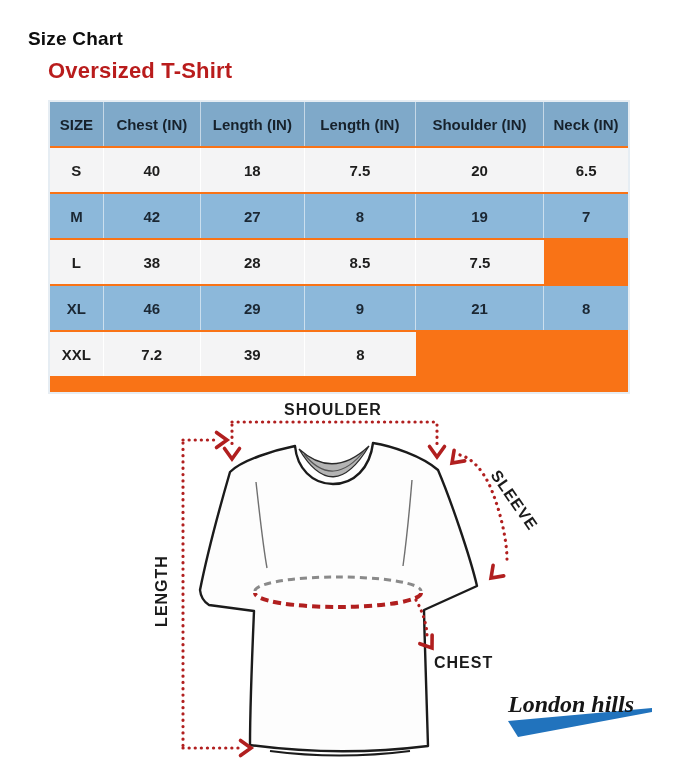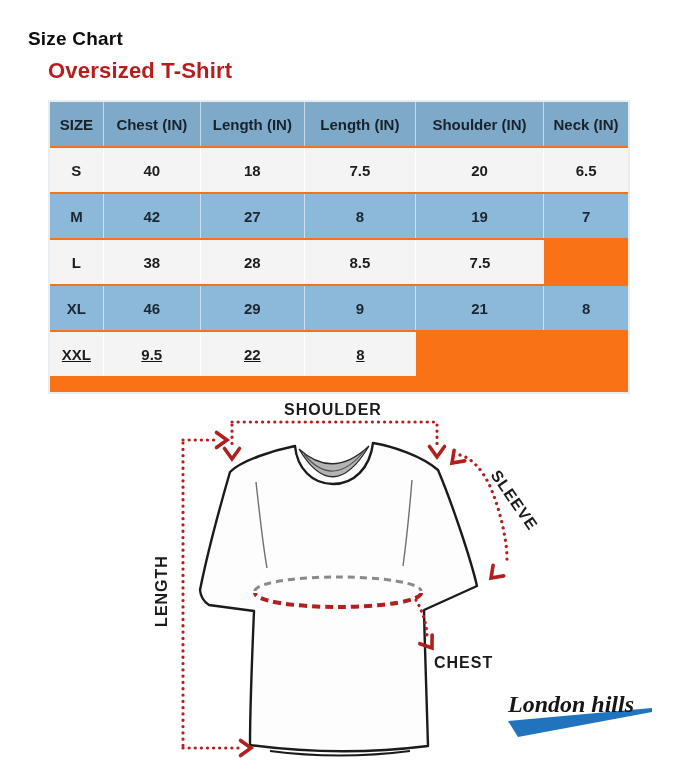--- a/index.html
+++ b/index.html
@@ -17,21 +17,21 @@
   }
   .size-table{
     position:absolute;left:48px;top:100px;width:582px;
     border:2px solid #e6edf3;background:#f97316;box-sizing:border-box;
   }
   .trow{
     display:grid;
     grid-template-columns:9.3% 16.8% 18% 19.2% 22.2% 14.5%;
     height:44px;margin-bottom:2px;
   }
-  .trow:last-child{margin-bottom:16px;text-decoration:underline;}
+  .trow:last-child{margin-bottom:16px;}
   .cell{
     display:flex;align-items:center;justify-content:center;
     font-size:15px;color:#1d1d1d;border-right:1px solid rgba(255,255,255,.55);
     overflow:hidden;white-space:nowrap;
   }
   .cell:last-child{border-right:none;}
   .trow.head .cell{font-weight:700;color:#17222c;background:#7fa9c9;font-size:15px;}
   .trow.blue .cell{background:#8cb8da;font-weight:600;color:#1b2733;}
   .trow.light .cell{background:#f4f4f5;border-right-color:rgba(255,255,255,.95);font-weight:600;}
   .diagram-svg{position:absolute;left:70px;top:388px;}
@@ -88,22 +88,22 @@
     <div class="trow blue">
       <div class="cell">XL</div>
       <div class="cell">46</div>
       <div class="cell">29</div>
       <div class="cell">9</div>
       <div class="cell">21</div>
       <div class="cell">8</div>
     </div>
     <div class="trow light">
       <div class="cell">XXL</div>
-      <div class="cell">9.5</div>
-      <div class="cell">22</div>
+      <div class="cell">7.2</div>
+      <div class="cell">39</div>
       <div class="cell">8</div>
     </div>
   </div>
 
   <svg class="diagram-svg" width="540" height="392" viewBox="0 0 540 392">
 
     <g>
       <path d="M 225,58
                C 205,62 172,72 160,84
                C 149,122 136,172 130,202

